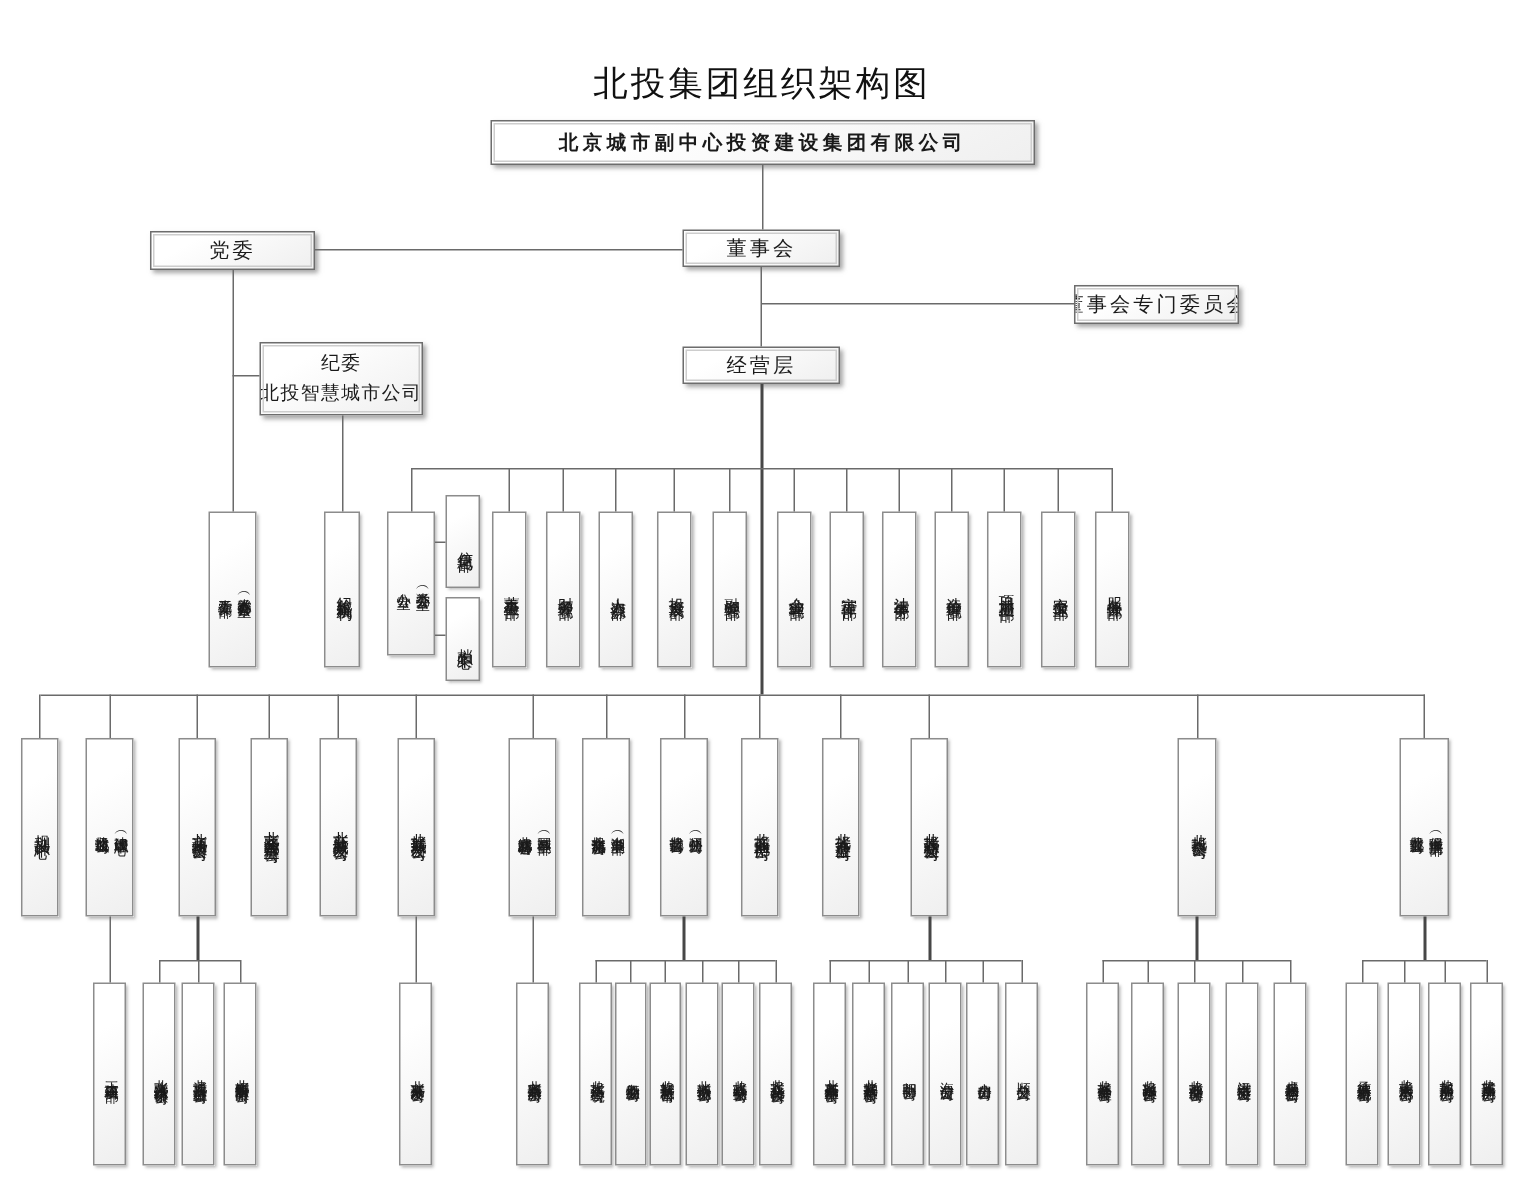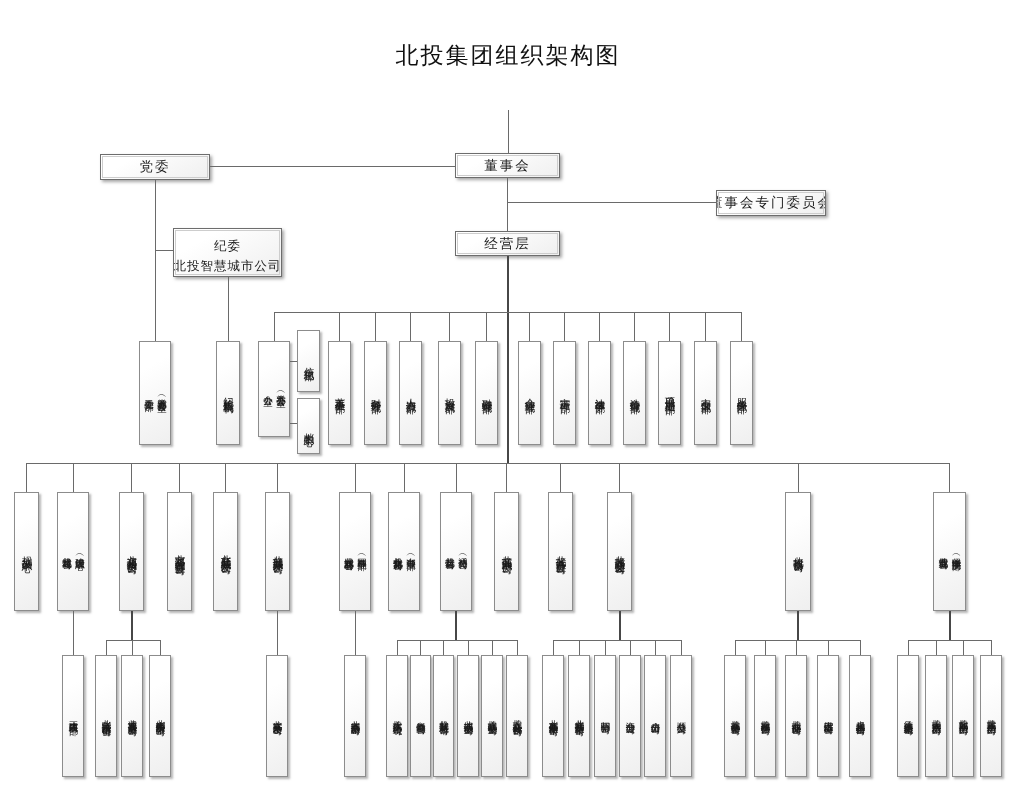--- a/index.html
+++ b/index.html
@@ -36,30 +36,33 @@
   .v2 .vcol{font-size:9.5px;letter-spacing:0.5px;}
   .sm .vcol{font-size:9.5px;letter-spacing:0.8px;}
   .cline{position:absolute;background:#6a6a6a;}
   .cline.thick{background:#474747;}
 </style>
 </head>
 <body>
 
 <div id="canvas">
   <div class="title">北投集团组织架构图</div>
+<div class="box h major root" style="left: 327px; top: 80px; width: 363px; height: 30px;">
+      <span class="lab">北京城市副中心投资建设集团有限公司</span>
+    </div>
     <div class="box h major" style="left: 100px; top: 154px; width: 110px; height: 26px;">
       <span class="lab">党委</span>
     </div>
     <div class="box h major" style="left: 455px; top: 153px; width: 105px; height: 25px;">
       <span class="lab">董事会</span>
     </div>
     <div class="box h major" style="left: 716px; top: 190px; width: 110px; height: 26px;">
       <span class="lab">董事会专门委员会</span>
     </div>
-    <div class="box h2 major" style="left: 173px; top: 228px; width: 109px; height: 49px; justify-content: flex-end;">
+    <div class="box h2 major" style="left: 173px; top: 228px; width: 109px; height: 49px;">
       <div>纪委</div>
       <div>北投智慧城市公司</div>
     </div>
     <div class="box h major" style="left: 455px; top: 231px; width: 105px; height: 25px;">
       <span class="lab">经营层</span>
     </div>
     <div class="box v2" style="left: 139px; top: 341px; width: 32px; height: 104px;">
       <span class="vcol">党委工作部</span>
       <span class="vcol">（党委巡察办公室）</span>
     </div>

